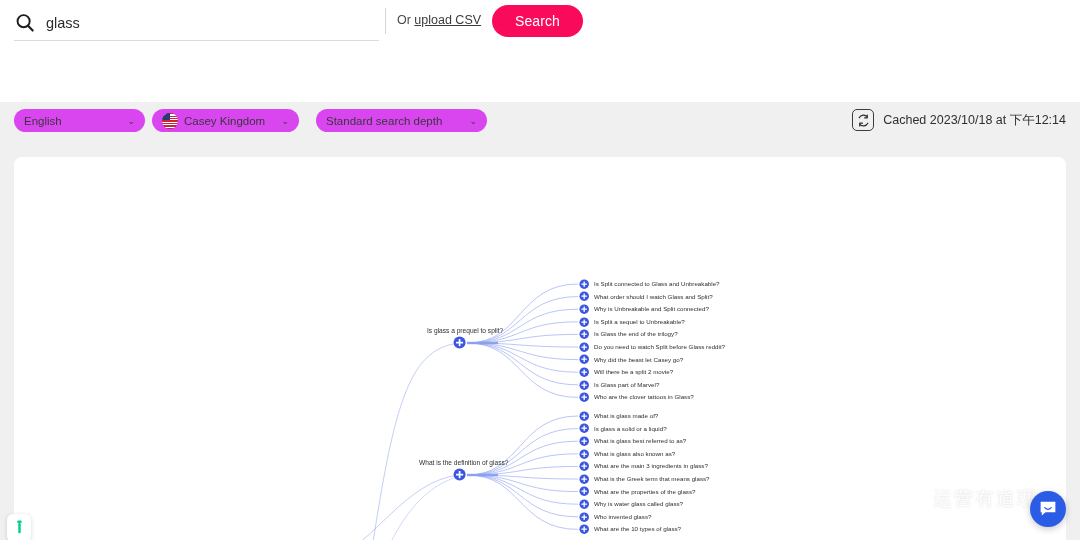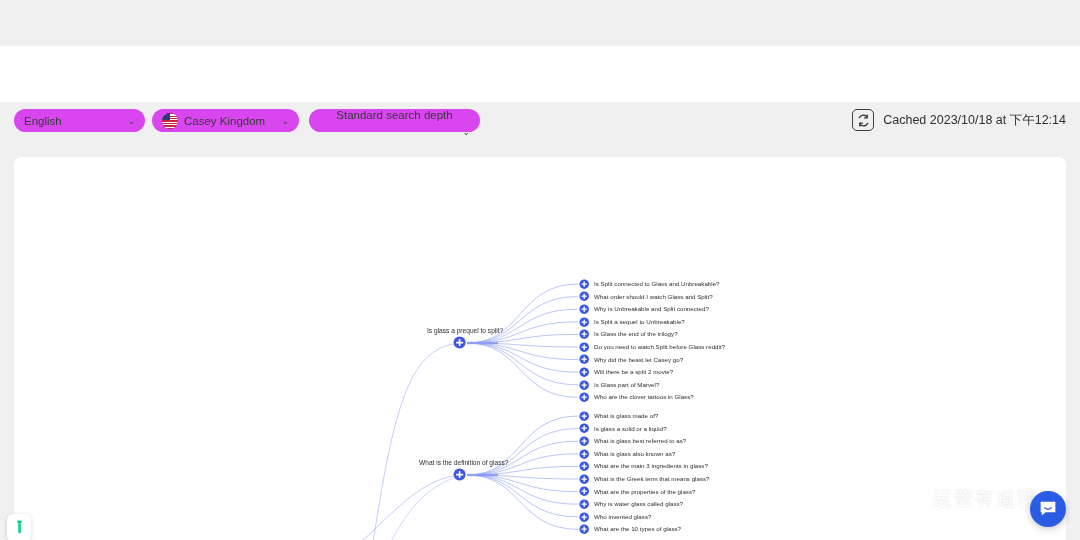--- a/index.html
+++ b/index.html
@@ -52,21 +52,21 @@
   .pill {
     position: absolute; top: 63px; height: 23px;
     background: #d946ef; border-radius: 12px;
     display: flex; align-items: center; gap: 6px;
     padding: 0 10px; cursor: pointer;
   }
   .pill .lab { font-size: 11.5px; color: #38383c; white-space: nowrap; }
   .pill .chev { font-size: 9px; color: #3a3a3a; margin-left: auto; padding-left: 6px; }
   #pill-lang  { left: 14px;  width: 131px; }
   #pill-ctry  { left: 152px; width: 147px; }
-  #pill-depth { left: 309px; width: 171px; flex-direction: column; }
+  #pill-depth { left: 316px; width: 171px; }
 
   .flag {
     width: 16px; height: 16px; border-radius: 50%;
     overflow: hidden; position: relative; flex: 0 0 16px;
     box-shadow: 0 0 0 .5px rgba(0,0,0,.18) inset;
   }
   .flag .stripes {
     position: absolute; inset: 0;
     background: repeating-linear-gradient(
       to bottom,
@@ -150,20 +150,34 @@
     width: 36px; height: 36px; border-radius: 50%;
     background: #2b5ce6; display: flex; align-items: center; justify-content: center;
     box-shadow: 0 2px 7px rgba(0,0,0,.22); cursor: pointer;
   }
 </style>
 </head>
 <body>
 
 <div id="app">
 
+  <div class="topbar">
+    <div class="search-wrap">
+      <svg class="search-icon" viewBox="0 0 24 24">
+        <circle cx="10.5" cy="10" r="6.6" fill="none" stroke="#1d1d1d" stroke-width="2.1"></circle>
+        <line x1="15.3" y1="14.9" x2="20.4" y2="20.2" stroke="#1d1d1d" stroke-width="2.3" stroke-linecap="round"></line>
+      </svg>
+      <input class="search-input" type="text" value="glass" placeholder="Enter a keyword" style="">
+    </div>
+    <div class="divider-v"></div>
+    <div class="or-upload">
+      <span>Or </span><a>upload CSV</a>
+    </div>
+    <button class="search-btn">Search</button>
+  </div>
 
   <div class="filterbar">
 
     <div class="pill" id="pill-lang">
       <span class="lab">English</span>
       <span class="chev">⌄</span>
     </div>
 
     <div class="pill" id="pill-ctry">
       <span class="flag">

